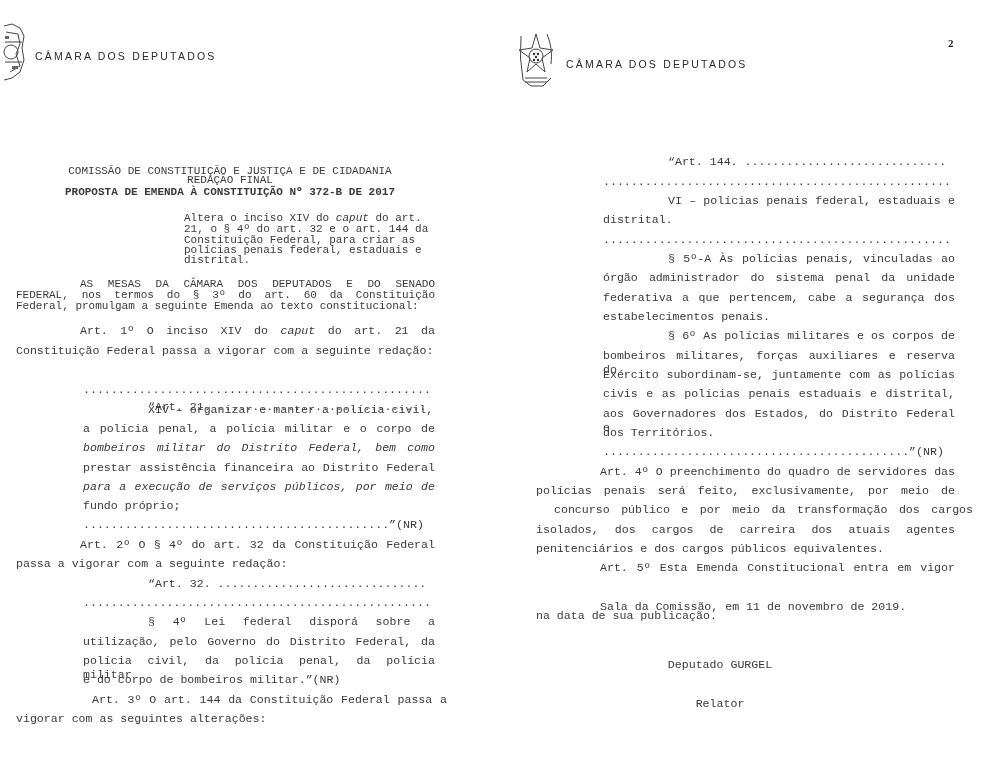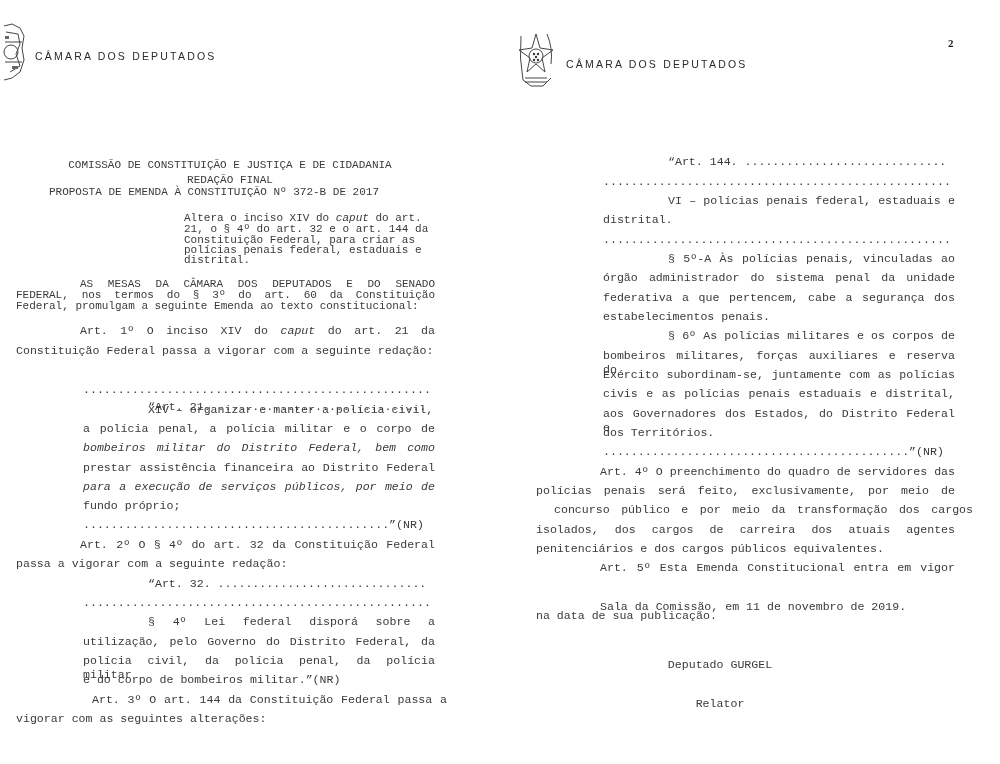--- a/index.html
+++ b/index.html
@@ -28,23 +28,23 @@
       <circle cx="9" cy="30" r="7"></circle>
       <path d="M3 20 L20 20 M3 40 L20 40"></path>
     </g>
     <g fill="#666">
         <rect x="3" y="14" width="4" height="3"></rect>
         <rect x="10" y="44" width="6" height="3"></rect>
       </g>
   </svg>
   <div class="hdr-text" style="left:35px; top:50px;">CÂMARA DOS DEPUTADOS</div>
 
-  <div class="ln mono tight ctr" style="left:20px; top:160px; width:420px;">COMISSÃO DE CONSTITUIÇÃO E JUSTIÇA E DE CIDADANIA</div>
+  <div class="ln mono tight ctr" style="left:20px; top:166px; width:420px;">COMISSÃO DE CONSTITUIÇÃO E JUSTIÇA E DE CIDADANIA</div>
   <div class="ln mono tight ctr" style="left:20px; top:175px; width:420px;">REDAÇÃO FINAL</div>
-  <div class="ln mono tight ctr" style="left:4px; top:187px; width:420px;">PROPOSTA DE EMENDA À CONSTITUIÇÃO Nº 372-B DE 2017</div>
+  <div class="ln mono tight ctr" style="left:20px; top:187px; width:420px;font-weight:bold;">PROPOSTA DE EMENDA À CONSTITUIÇÃO Nº 372-B DE 2017</div>
 
   <div class="ln mono tight" style="left:184px; top:213px;">Altera o inciso XIV do <i>caput</i> do art.</div>
   <div class="ln mono tight" style="left:184px; top:224px;">21, o § 4º do art. 32 e o art. 144 da</div>
   <div class="ln mono tight" style="left:184px; top:235px;">Constituição Federal, para criar as</div>
   <div class="ln mono tight" style="left:184px; top:245px;">polícias penais federal, estaduais e</div>
   <div class="ln mono tight" style="left:184px; top:255px;">distrital.</div>
 
   <div class="ln mono tight just" style="left:80px; top:279px; width:355px;">AS MESAS DA CÂMARA DOS DEPUTADOS E DO SENADO</div>
   <div class="ln mono tight just" style="left:16px; top:290px; width:419px;">FEDERAL, nos termos do § 3º do art. 60 da Constituição</div>
   <div class="ln mono tight" style="left:16px; top:301px;">Federal, promulgam a seguinte Emenda ao texto constitucional:</div>

